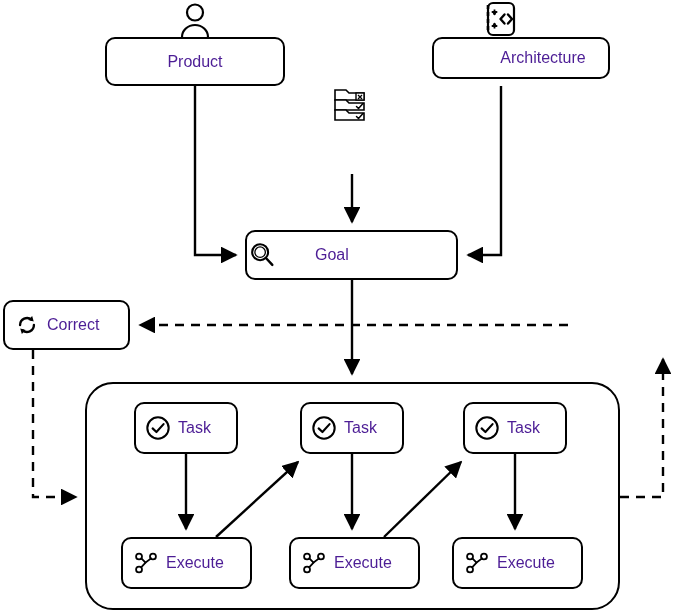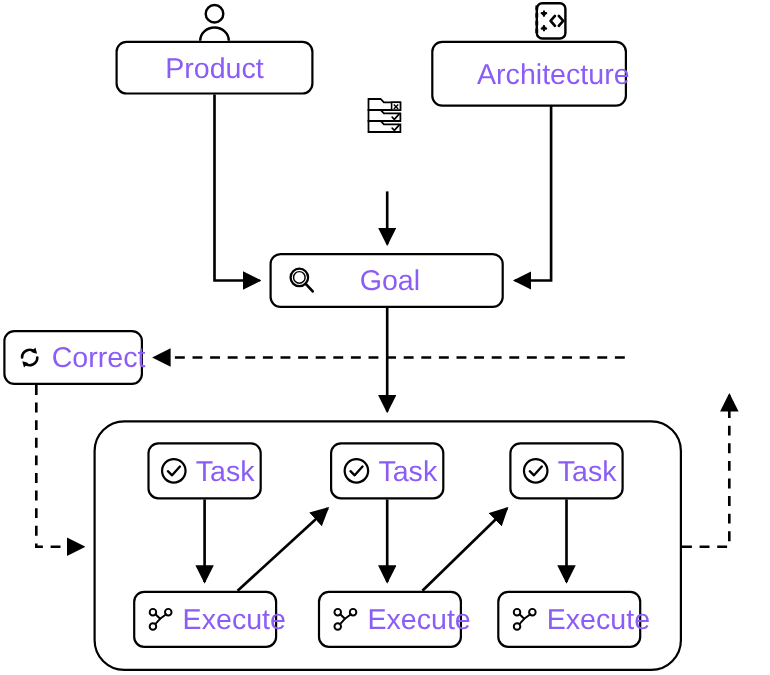--- a/index.html
+++ b/index.html
@@ -30,22 +30,22 @@
     box-sizing: border-box;
     background: #ffffff;
     border: 2px solid #000000;
     border-radius: 10px;
     display: flex;
     align-items: center;
     justify-content: center;
     z-index: 3;
   }
   .node .node-label {
-    font-size: 26px;
-    color: #8b5cf6;
+    font-size: 16px;
+    color: #4c1d95;
     line-height: 1;
     white-space: nowrap;
   }
   .node-with-icon {
     justify-content: flex-start;
   }
   .node-icon {
     display: inline-flex;
     align-items: center;
     justify-content: center;
@@ -134,26 +134,26 @@
       <path d="M 25.5 28.5 L 27.5 30.5 L 32 25.5" fill="none" stroke="#000000" stroke-width="1.5" stroke-linecap="round" stroke-linejoin="round"></path>
     </svg>
   </div>
 
   <div class="group-container" style="left:85px; top:382px; width:535px; height:228px;"></div>
 
   <div class="node" style="left:105px; top:37px; width:180px; height:49px;">
     <span class="node-label">Product</span>
   </div>
 
-  <div class="node" style="left:392px; top:37px; width:178px; height:60px;padding-left:44px;">
+  <div class="node" style="left:432px; top:37px; width:178px; height:42px;padding-left:44px;">
     <span class="node-label">Architecture</span>
   </div>
 
 
-  <div class="node node-with-icon" style="left:245px; top:230px; width:213px; height:50px; padding-left:12px;">
+  <div class="node node-with-icon" style="left:245px; top:230px; width:213px; height:50px; ">
     <span class="node-icon">
       <svg viewBox="0 0 32 32" width="30" height="30" xmlns="http://www.w3.org/2000/svg">
         <circle cx="14" cy="13" r="8.5" fill="#ffffff" stroke="#000000" stroke-width="2.2"></circle>
         <circle cx="14" cy="13" r="5.6" fill="#ffffff" stroke="#000000" stroke-width="1.4"></circle>
         <path d="M 20.2 19.2 L 27 26.5" stroke="#000000" stroke-width="2.6" stroke-linecap="round"></path>
       </svg>
     </span>
     <span class="node-label" style="margin-left:38px;">Goal</span>
   </div>
 

